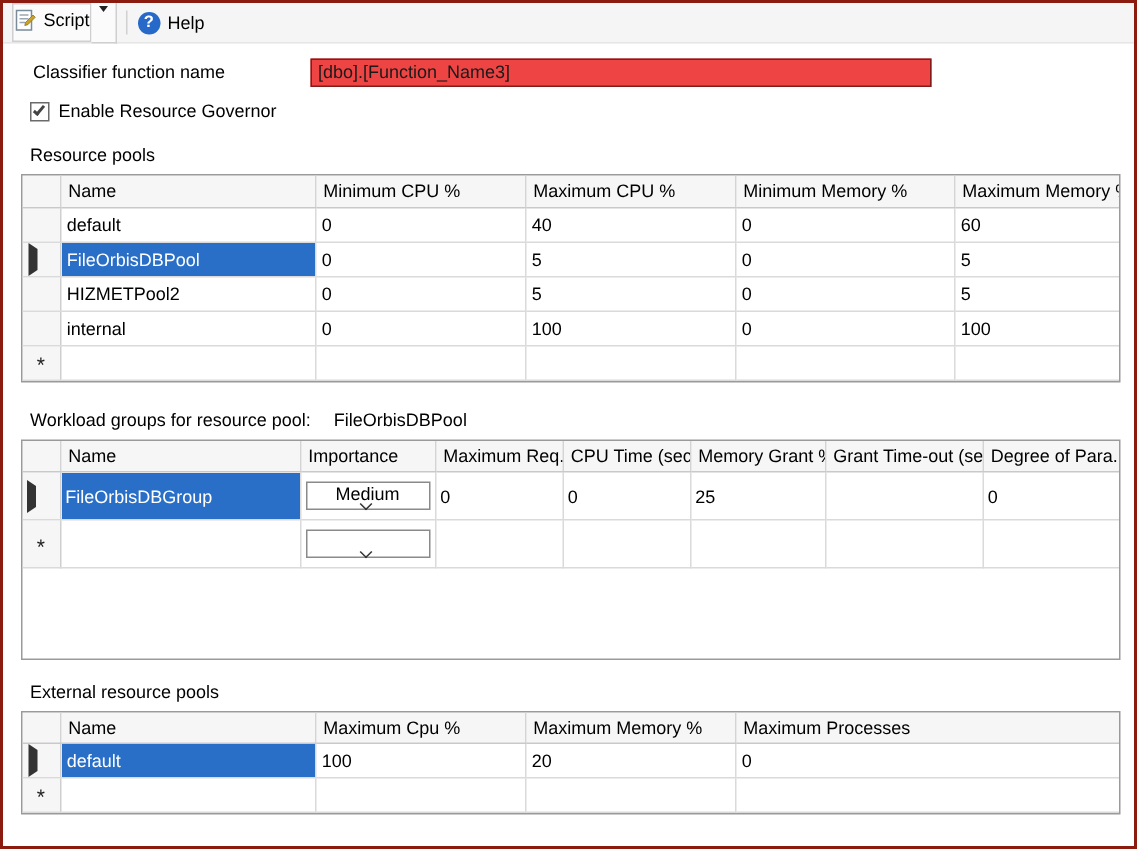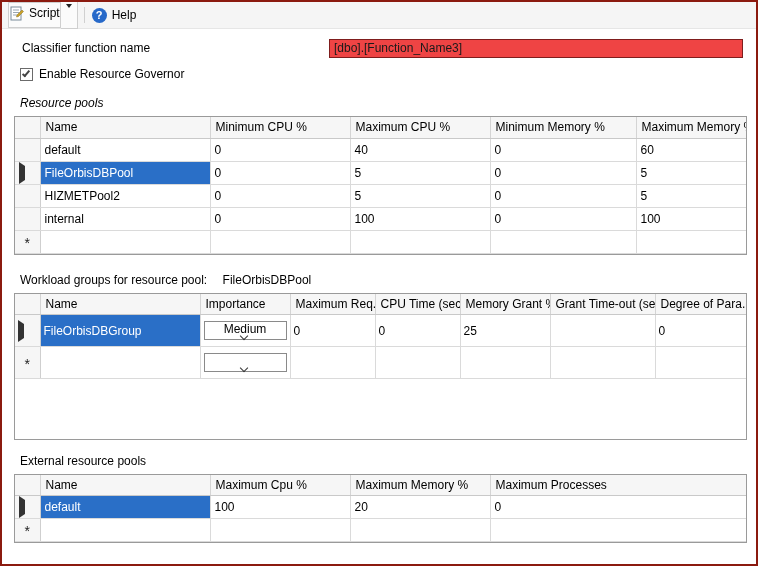--- a/index.html
+++ b/index.html
@@ -18,30 +18,30 @@
   .tb-btn { display:flex; align-items:flex-start; gap:5px; padding:3px 0; border:1px solid transparent; }
   .tb-btn.scr { border-color:#cfcfcf; background:#fbfbfb; }
   .tb-caret-btn { padding:6px 5px; border:1px solid #cfcfcf; border-left:none; background:#fbfbfb; }
   .caret { width:0; height:0; border-left:3px solid transparent; border-right:3px solid transparent; border-top:4px solid #222; }
   .tb-sep { width:1px; height:16px; background:#d0d0d0; margin:0 6px; }
   .help-ic { width:15px; height:15px; border-radius:50%; background:#2769c9; color:#fff;
              font-weight:bold; font-size:11px; line-height:15px; text-align:center; }
   .script-ic { display:inline-block; }
   
   .content { padding:9px 13px 0 12px; }
-  .field-row { display:flex; align-items:center; padding-left:8px; height:20px;justify-content:space-between; }
+  .field-row { display:flex; align-items:center; padding-left:8px; height:20px; }
   .field-label { width:185px; }
   .classifier-input { width:414px; height:19px; background:#ef4444; border:1px solid #7f1d1d;
                       color:#1a1a1a; padding:1px 4px; line-height:15px; }
   .check-row { display:flex; align-items:center; gap:6px; margin-top:8px; padding-left:6px; height:16px; }
   .cb { width:13px; height:13px; border:1px solid #6b6b6b; background:#fff; position:relative; }
   .cb .mark { position:absolute; left:3px; top:0; width:4px; height:8px;
               border-right:2px solid #444; border-bottom:2px solid #444; transform:rotate(40deg); }
   .section-title { margin-left:6px; height:14px; }
-  .t1 { margin-top:14px;font-style:italic; }
+  .t1 { margin-top:14px; }
   .t2 { margin-top:18px; }
   .t3 { margin-top:14px; }
   .pool-name { margin-left:12px; }
   
   .grid-wrap { border:1px solid #9a9a9a; width:733px; background:#fff; margin-top:6px; }
   .wl-wrap { height:147px; overflow:hidden; }
   table.grid { border-collapse:collapse; table-layout:fixed; width:100%; font-size:12px; }
   .grid th, .grid td { overflow:hidden; white-space:nowrap; }
   .grid th { font-weight:400; text-align:left; padding:3px 4px 3px 5px; background:#f6f6f6;
              border-right:1px solid #d4d4d4; border-bottom:1px solid #c9c9c9; height:21px; }

